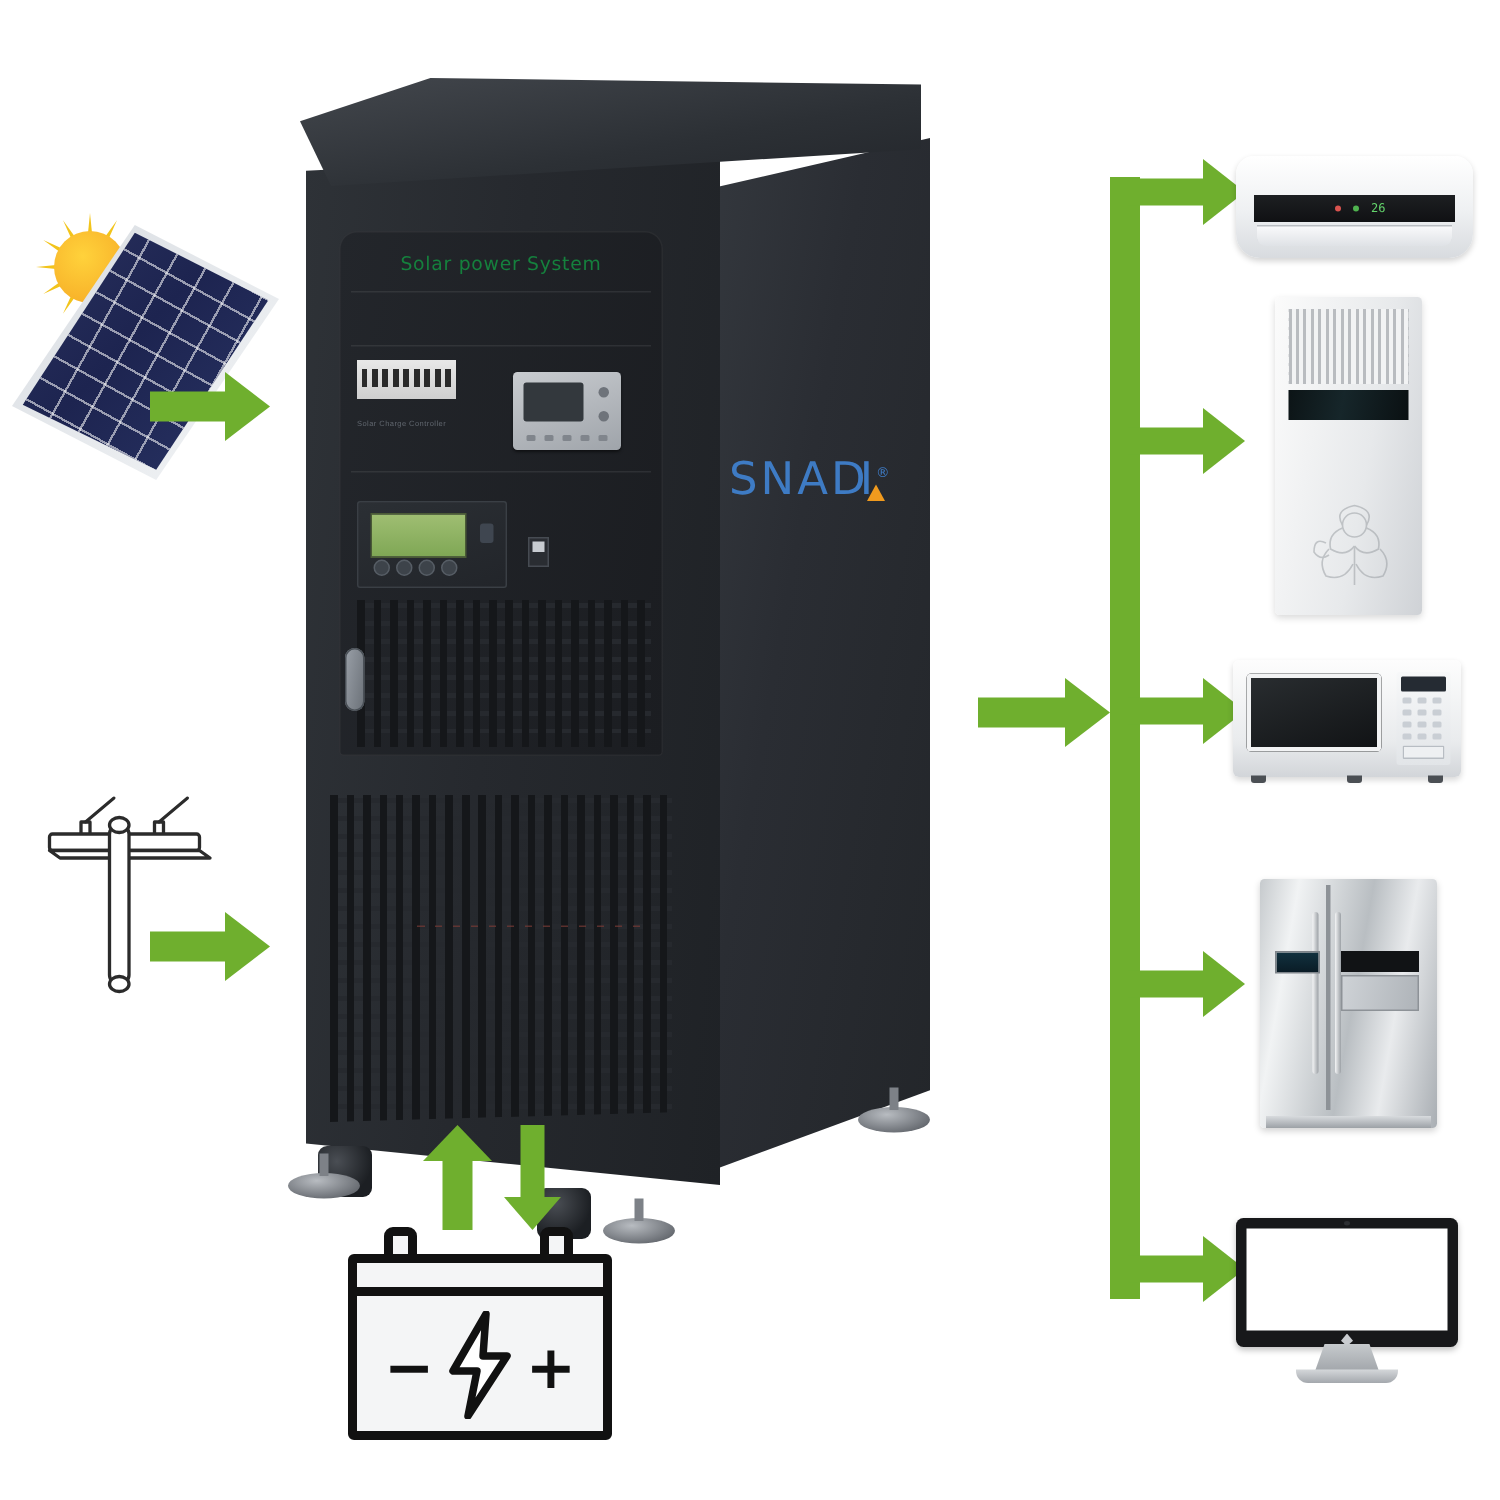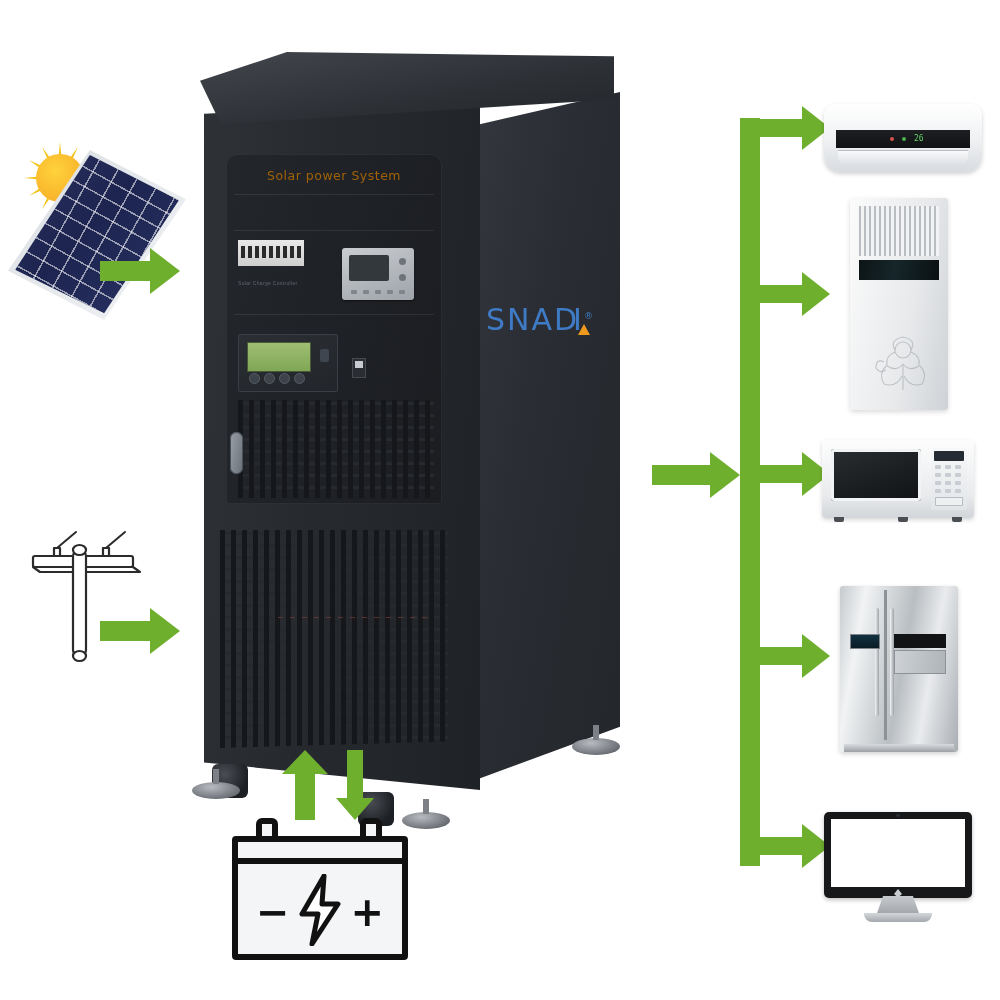--- a/index.html
+++ b/index.html
@@ -61,21 +61,21 @@
      background:linear-gradient(100deg,#34383e,#2a2d33 40%,#23262a);
      clip-path:polygon(0% 5%,100% 0%,100% 92%,0% 100%);}
   .cab .front{position:absolute;left:14px;top:48px;width:276px;height:690px;
      background:linear-gradient(95deg,#2e3237,#26292e 45%,#1f2226);
      clip-path:polygon(0% 2%,100% 0%,100% 100%,0% 96%);}
   .cab .bezel{position:absolute;left:36px;top:102px;width:216px;height:350px;
      background:linear-gradient(100deg,#23262b,#1b1d21);border-radius:12px 12px 3px 3px;
      box-shadow:inset 0 0 0 1px rgba(255,255,255,.06);}
   .cab .titleplate{position:absolute;left:46px;top:108px;width:196px;height:30px;
      display:flex;align-items:center;justify-content:center;}
-  .cab .titleplate span{color:#a16207;font-size:12.5px;letter-spacing:.5px;
+  .cab .titleplate span{color:#15803d;font-size:12.5px;letter-spacing:.5px;
      font-family:"DejaVu Sans",sans-serif;}
   .cab .hline{position:absolute;background:rgba(255,255,255,.08);height:1px;}
   .cab .label-white{position:absolute;left:48px;top:188px;width:66px;height:26px;
      background:linear-gradient(180deg,#e8e8e8,#cfcfcf);}
   .cab .label-white i{position:absolute;left:3px;top:6px;right:3px;height:12px;
      background:repeating-linear-gradient(90deg,#2a2a2a 0 4px,transparent 4px 7px);}
   .cab .sublabel{position:absolute;left:48px;top:228px;font-size:5px;color:#60666e;
      letter-spacing:.3px;}
   .cab .ctrl-top{position:absolute;left:152px;top:196px;width:72px;height:52px;
      background:linear-gradient(160deg,#c9ccd0,#9fa4aa);border-radius:3px;

